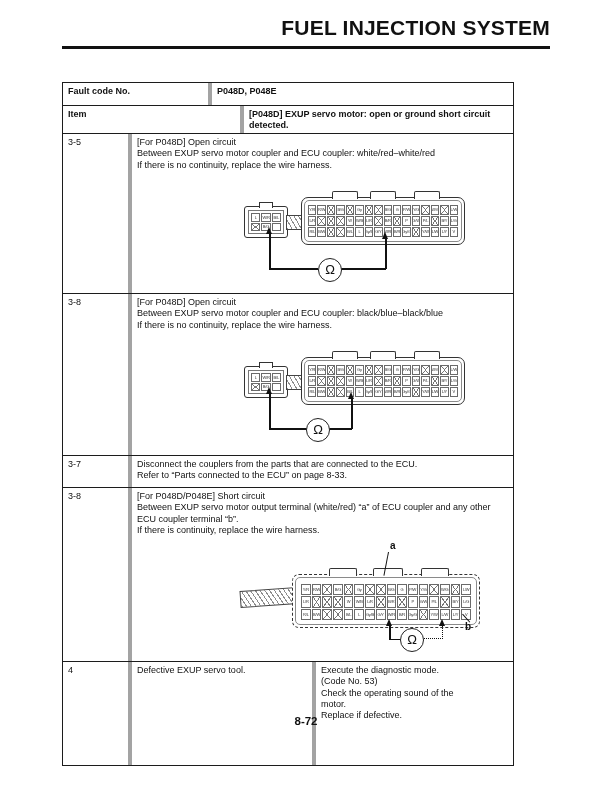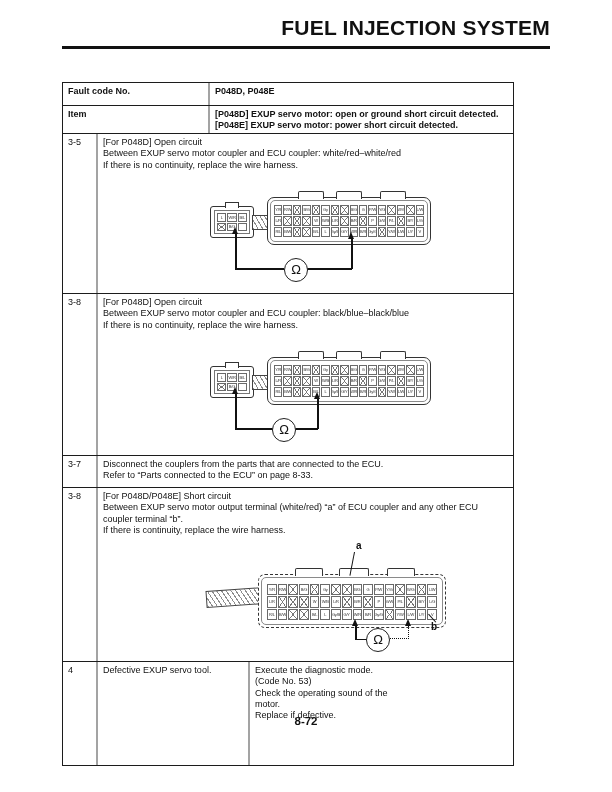--- a/index.html
+++ b/index.html
@@ -2,23 +2,23 @@
 <html><head>
 <meta charset="utf-8">
 <style>
   html,body{margin:0;padding:0;background:#e8e8e8;}
   .page{position:relative;width:612px;height:792px;background:#ffffff;
         font-family:"Liberation Sans", sans-serif;color:#111;overflow:hidden;}
   .header-title{position:absolute;top:16px;right:62px;font-size:21px;font-weight:bold;letter-spacing:.2px;}
   .header-rule{position:absolute;left:62px;top:46px;width:488px;height:2.5px;background:#111;}
   .doc-table{position:absolute;left:62px;top:58px;width:452px;border:1.5px solid #1c1c1c;box-sizing:border-box;background:#fff;margin-top:24px;}
   .row{display:flex;box-sizing:border-box;}
-  .row + .row{border-top:1px solid #1c1c1c;}
+  .row + .row{border-top:1px solid #1c1c1c;gap:32px;}
   .cell{box-sizing:border-box;padding:3px 5px;font-size:9px;line-height:11.3px;overflow:hidden;}
-  .cell + .cell{border-left:2px solid #a3a3a3;}
+  .cell + .cell{border-left:4px solid #a3a3a3;}
   .bold{font-weight:bold;}
   .pre{white-space:pre-line;}
   .label-col{width:145px;}
   .value-col{flex:1;}
   .no-col{width:33px;}
   .content-col{flex:1;position:relative;}
   .c2{width:152px;}
   .c3{width:150px;}
   .c4{flex:1;}
   .footer{position:absolute;left:0;right:0;top:715px;text-align:center;font-size:11.5px;font-weight:bold;}

